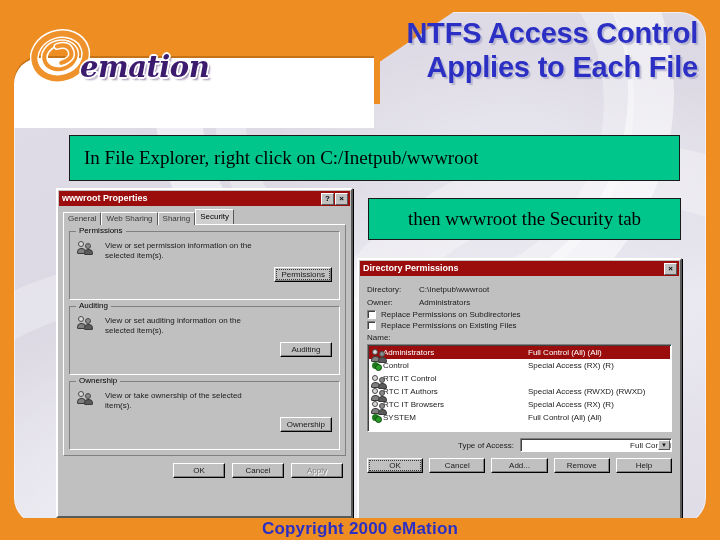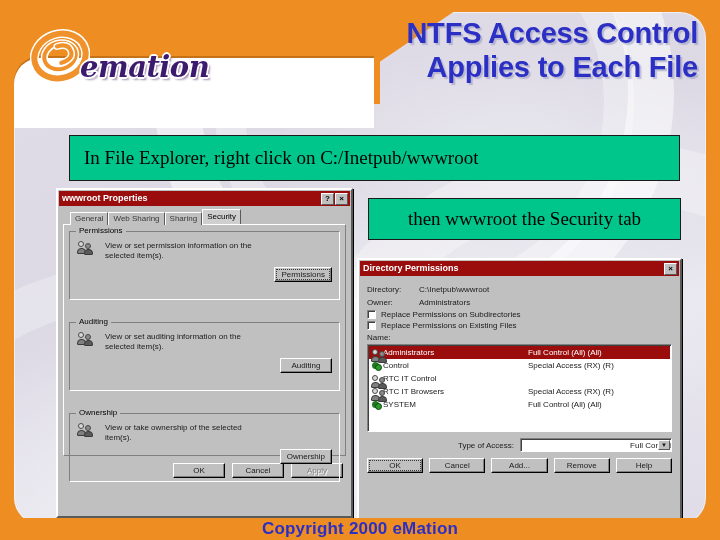--- a/index.html
+++ b/index.html
@@ -173,21 +173,21 @@
     border-right: 1px solid #5a5a5a; border-bottom: 1px solid #5a5a5a;
     font-size: 8px; font-weight: bold;
     display: flex; align-items: center; justify-content: center;
     line-height: 1; color: #000;
   }
 
   
   .tabstrip {
     display: flex;
     align-items: flex-end;
-    padding: 3px 4px 0 12px;
+    padding: 3px 4px 0 5px;
     height: 17px;
   }
   .tab {
     font-size: 8px;
     padding: 1px 4px 1px 4px;
     background: #C0C0C0;
     border-top: 1px solid #fff; border-left: 1px solid #fff;
     border-right: 1px solid #5a5a5a;
     color: #3a3a3a;
     white-space: nowrap;
@@ -208,21 +208,21 @@
     border-right: 1px solid #808080;
     border-bottom: 1px solid #808080;
     height: 232px;
     padding: 6px 5px 0 5px;
     background: #C0C0C0;
   }
 
   .group {
     border: 1px solid #808080;
     border-right-color: #fff; border-bottom-color: #fff;
-    margin-bottom: 22px;
+    margin-bottom: 6px;
     padding: 8px 7px 6px 7px;
     position: relative;
     height: 69px;
   }
   .group > .glabel {
     position: absolute;
     top: -6px; left: 6px;
     background: #C0C0C0;
     font-size: 8px;
     padding: 0 3px;
@@ -561,20 +561,32 @@
         </div>
         <div class="lirow">
           <div class="liico">
               <div class="usericon">
                 <div class="b1"></div>
                 <div class="b2"></div>
                 <div class="h1"></div>
                 <div class="h2"></div>
               </div>
             </div>
+          <div class="liname">RTC IT Authors</div>
+          <div class="liperm">Special Access (RWXD) (RWXD)</div>
+        </div>
+        <div class="lirow">
+          <div class="liico">
+              <div class="usericon">
+                <div class="b1"></div>
+                <div class="b2"></div>
+                <div class="h1"></div>
+                <div class="h2"></div>
+              </div>
+            </div>
           <div class="liname">RTC IT Browsers</div>
           <div class="liperm">Special Access (RX) (R)</div>
         </div>
         <div class="lirow">
           <div class="liico">
               <div class="gicon">
                 <div class="d1"></div>
                 <div class="d2"></div>
               </div>
             </div>

